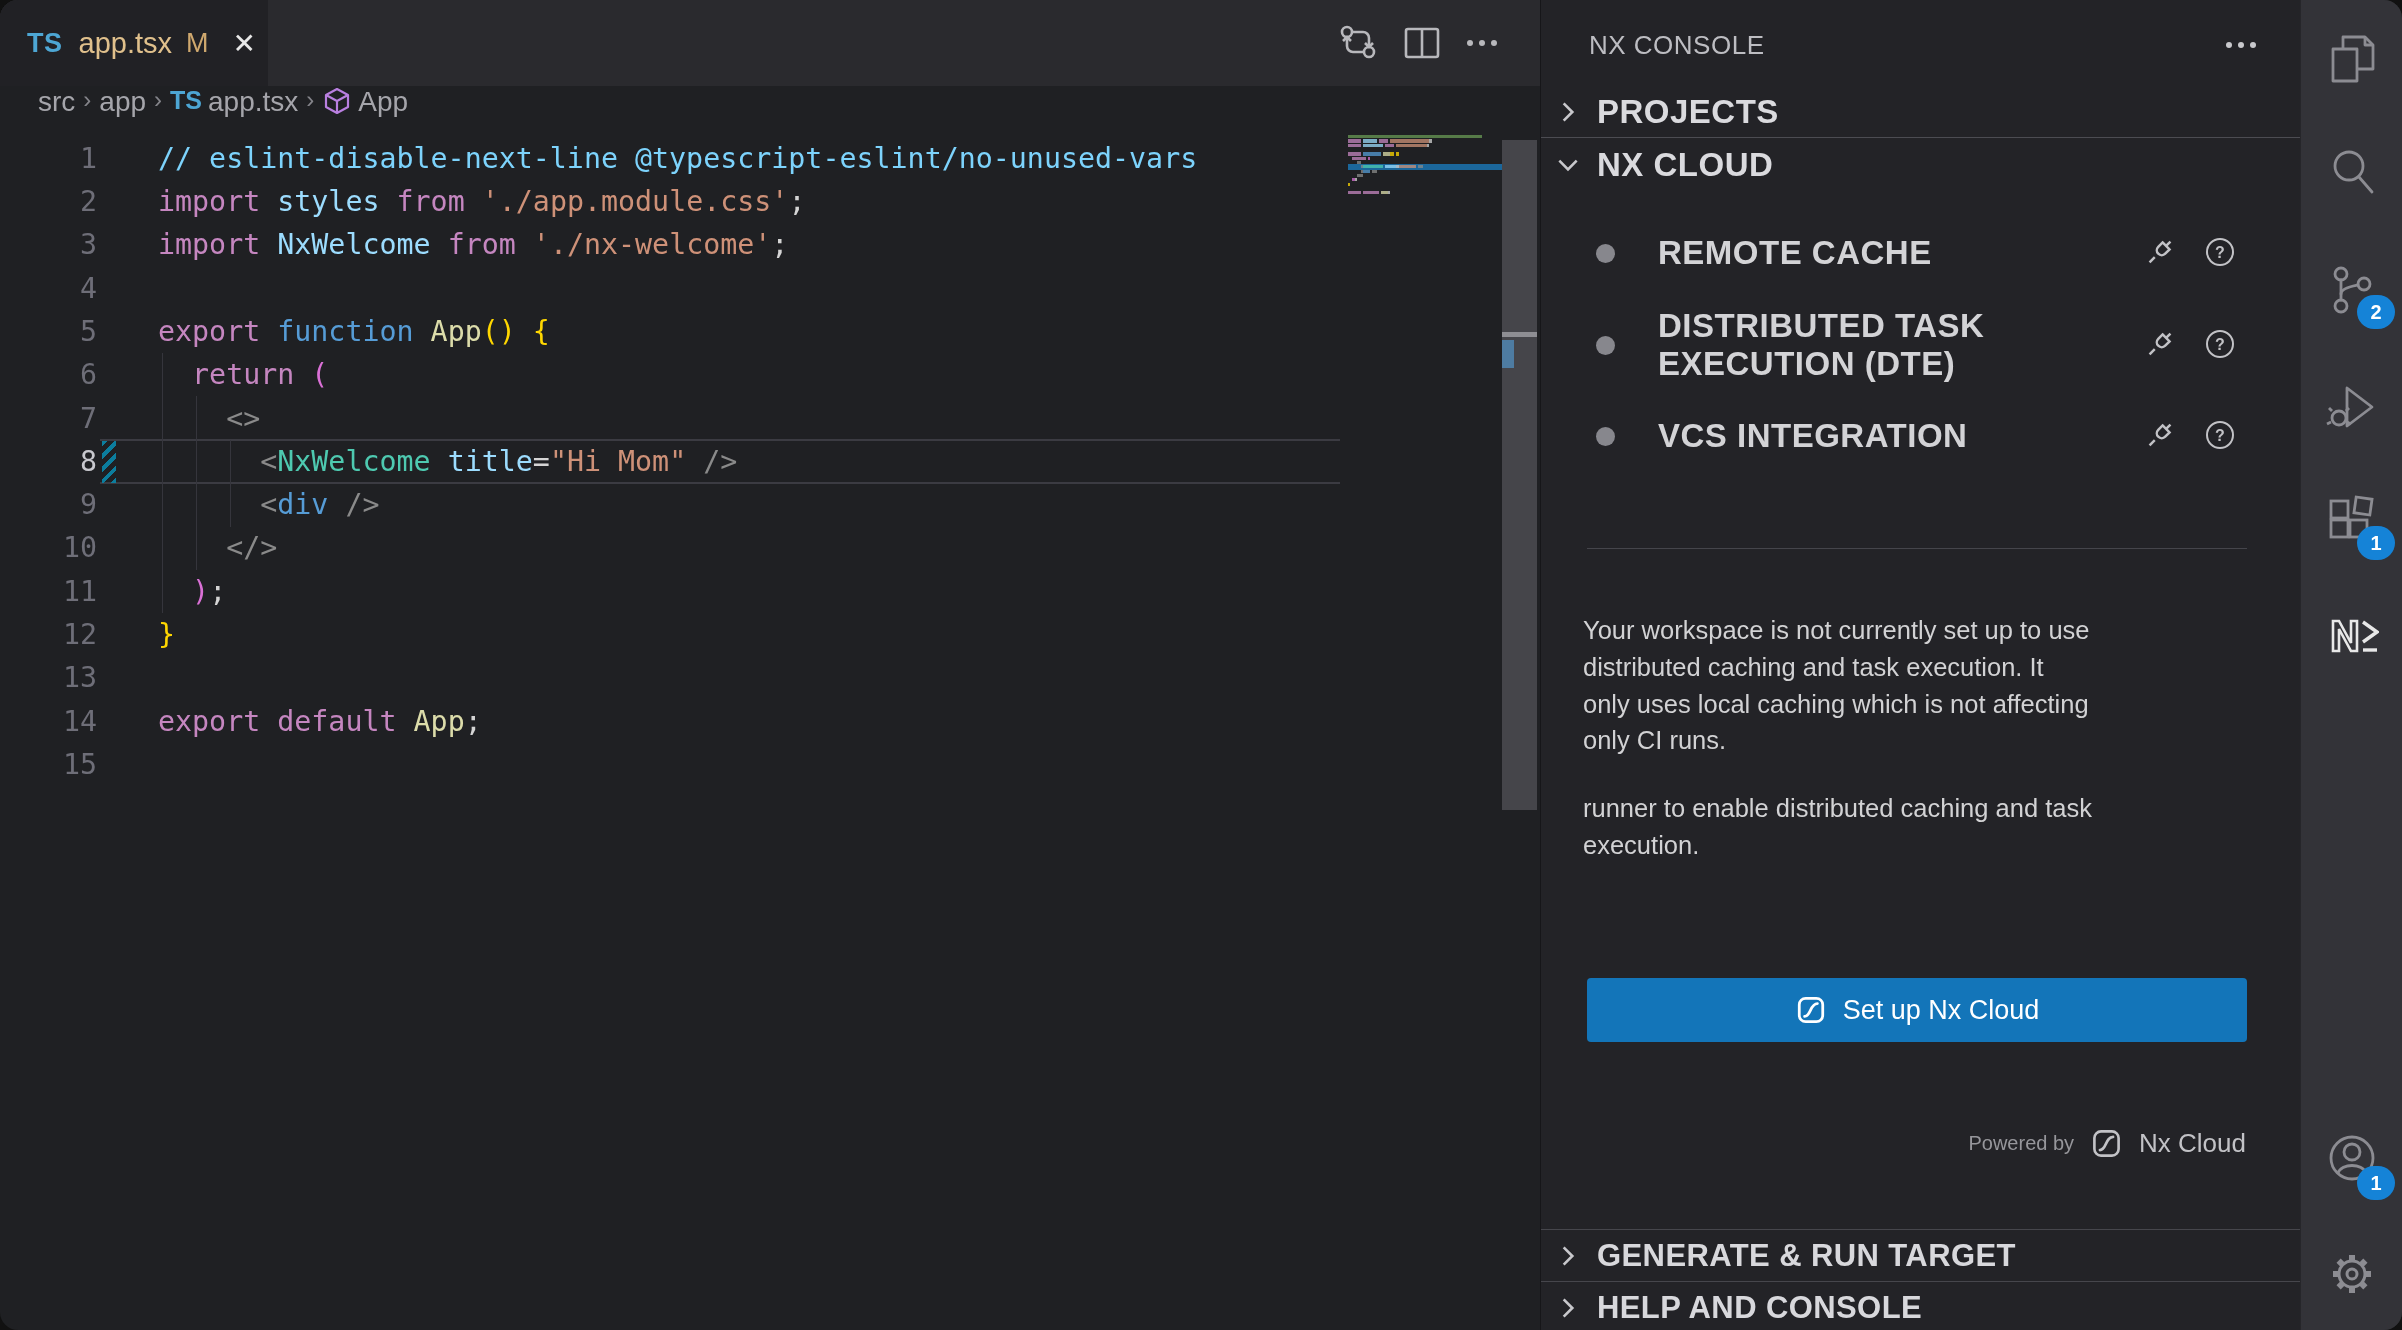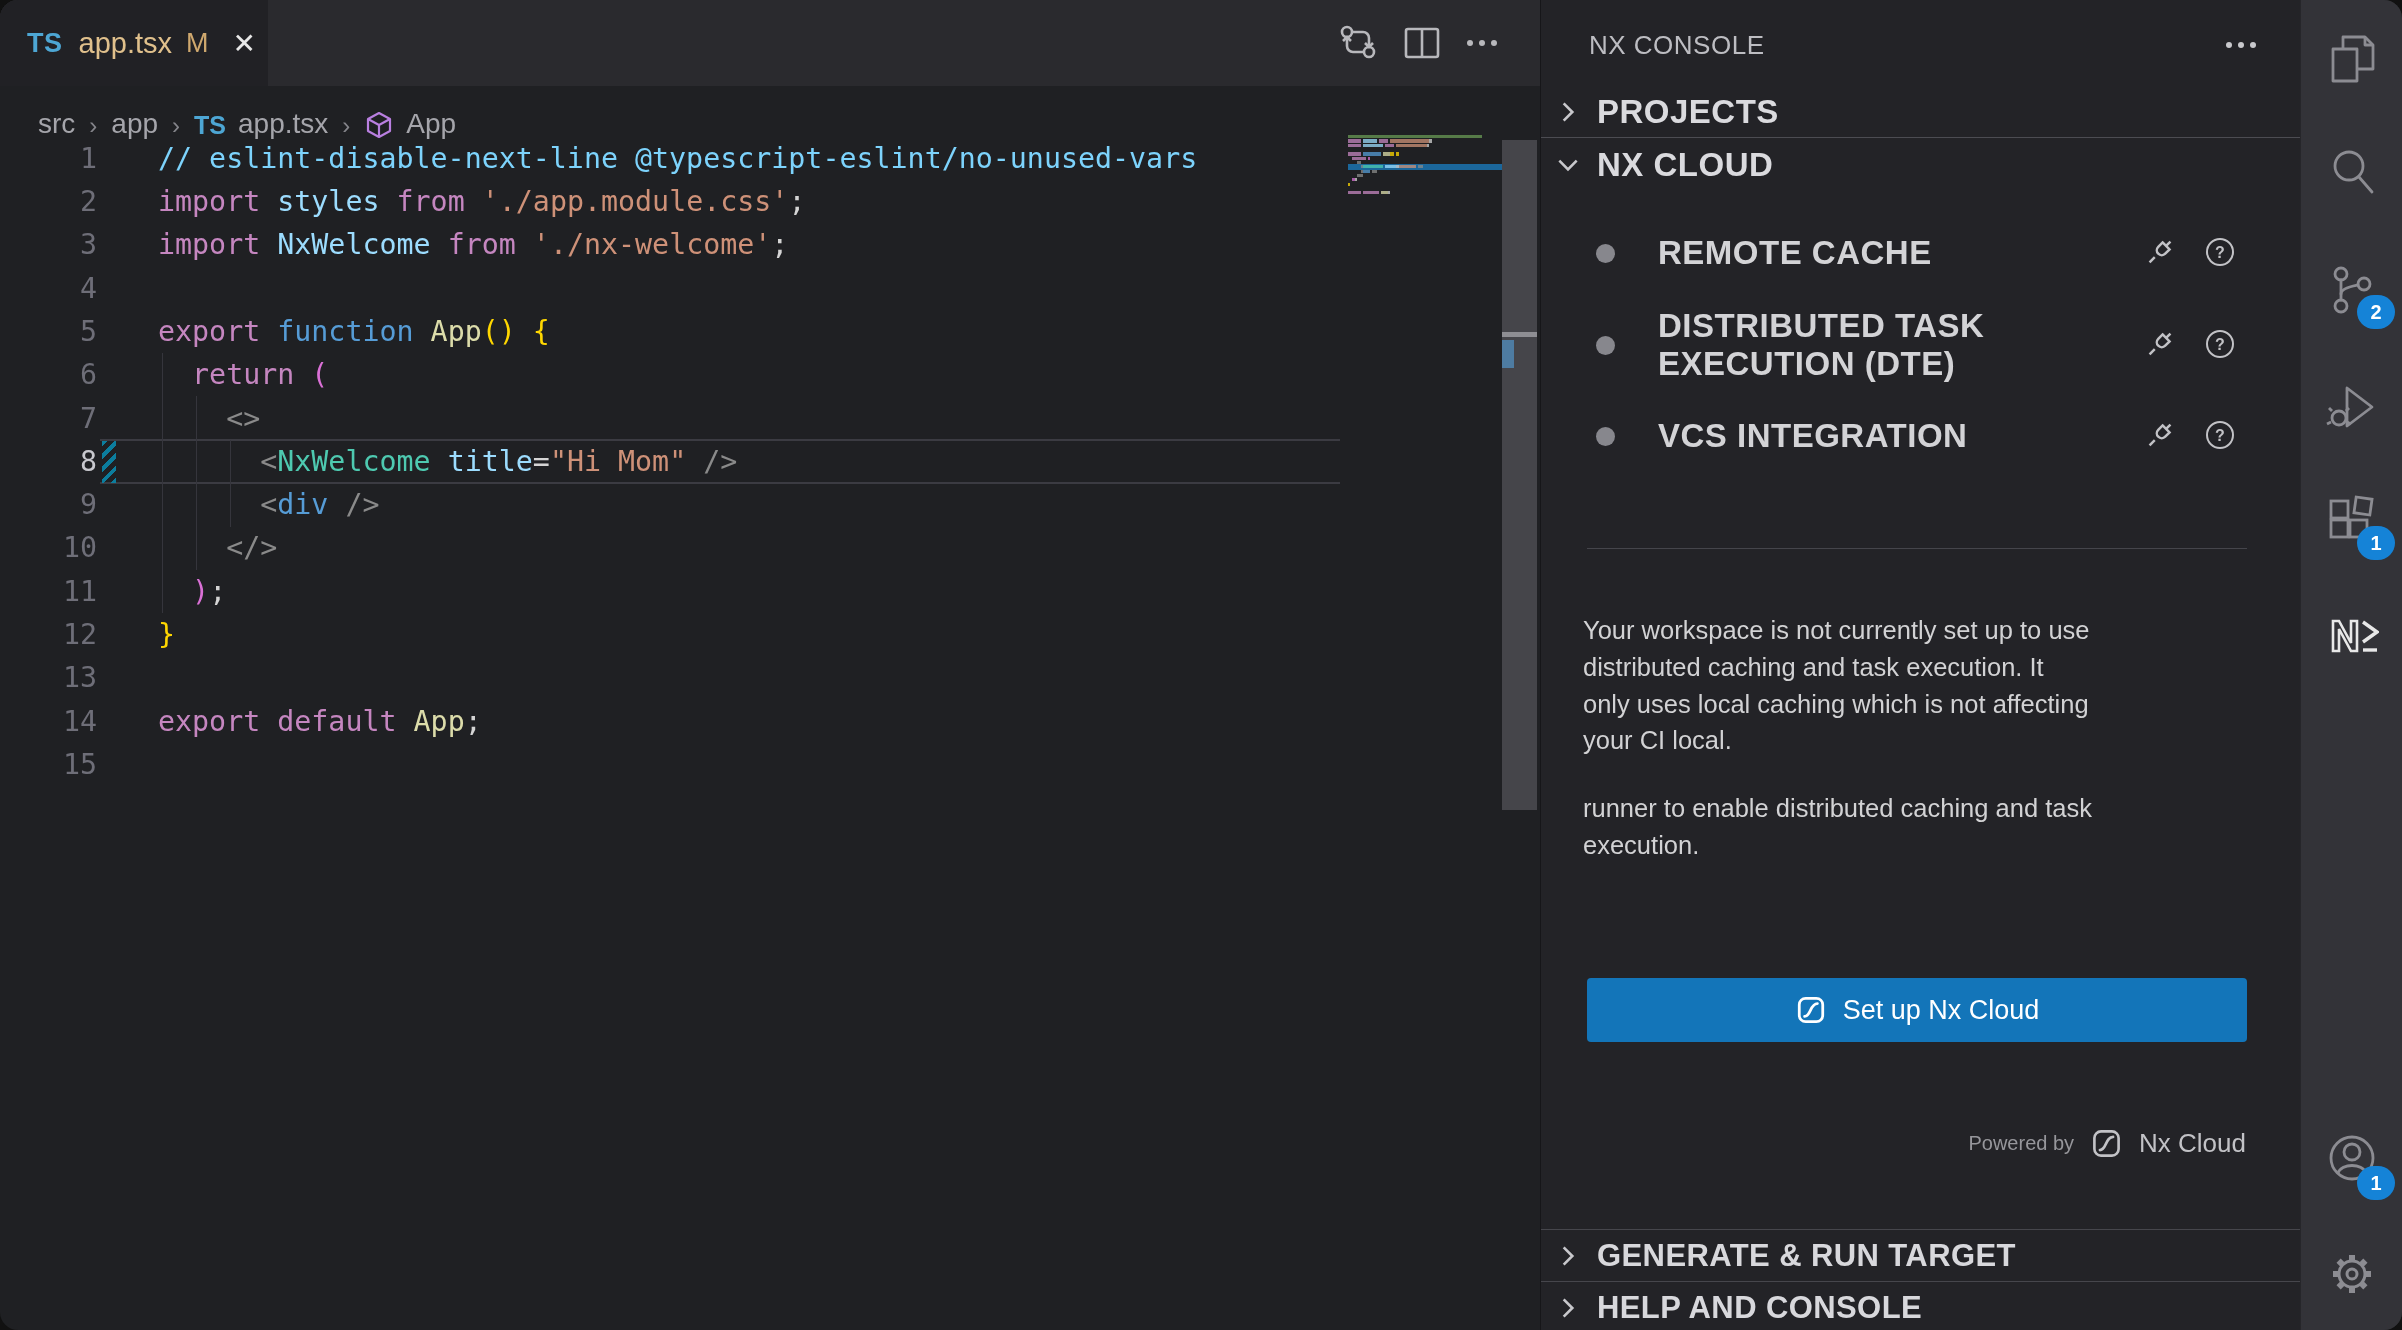--- a/index.html
+++ b/index.html
@@ -12,22 +12,22 @@
   #tabstrip{left:0;top:0;width:1540px;height:86px;background:#2a2a2e;}
   #tab-active{left:6px;top:0;width:268px;height:86px;background:#212125;
               display:flex;align-items:center;padding:0 0 0 27px;box-sizing:border-box;}
   .ts-badge{color:#4da6d4;font-weight:bold;font-size:27px;letter-spacing:.5px;}
   #tab-filename{color:#e0c08c;font-size:29px;margin-left:16px;}
   #tab-mod{color:#cfa86e;font-size:27px;margin-left:14px;}
   #tab-close{color:#e8e8e8;font-size:28px;margin-left:24px;cursor:pointer;}
   .tool-icon{color:#b8b8bc;}
 
   
-  #breadcrumb{left:0;top:86px;width:1540px;height:54px;display:flex;align-items:flex-end;
-              padding-left:38px;box-sizing:border-box;color:#a5a5ab;font-size:28px;gap:12px;}
+  #breadcrumb{left:0;top:86px;width:1540px;height:54px;display:flex;align-items:flex-start;
+              padding-left:38px;box-sizing:border-box;color:#a5a5ab;font-size:28px;gap:6px;}
   .crumb-sep{color:#84848a;font-size:24px;padding:0 2px;}
   .crumb-ts{color:#4da6d4;font-weight:bold;font-size:25px;}
 
   
   #code{left:0;top:0;width:1540px;height:1330px;}
   .code-row{position:absolute;left:0;width:1348px;height:44px;}
   .gutter-num{position:absolute;left:0;top:0;width:97px;text-align:right;
               font-family:"DejaVu Sans Mono",monospace;font-size:28.3px;line-height:43.3px;color:#6e6e78;}
   .code-text{position:absolute;left:158px;top:0;white-space:pre;
              font-family:"DejaVu Sans Mono",monospace;font-size:28.3px;line-height:43.3px;}
@@ -359,21 +359,21 @@
         </svg>
       </div>
     </div>
 
     <div class="divider" style="left:46px;top:548px;width:660px;background:#45454b"></div>
 
     <div id="para1" class="para" style="top:612px">
         <div>Your workspace is not currently set up to use</div>
         <div>distributed caching and task execution. It</div>
         <div>only uses local caching which is not affecting</div>
-        <div>your CI local.</div>
+        <div>only CI runs.</div>
       </div>
     <div id="para2" class="para" style="top:790px">
         <div>runner to enable distributed caching and task</div>
         <div>execution.</div>
       </div>
 
     <button id="setup-btn">
       <svg width="32" height="32" viewBox="0 0 30 30" fill="none" stroke="#ffffff" stroke-width="2.6" stroke-linecap="round">
         <rect x="4" y="4" width="22" height="22" rx="6"></rect>
         <path d="M9,21 C15,21 14,9 21,9"></path>

